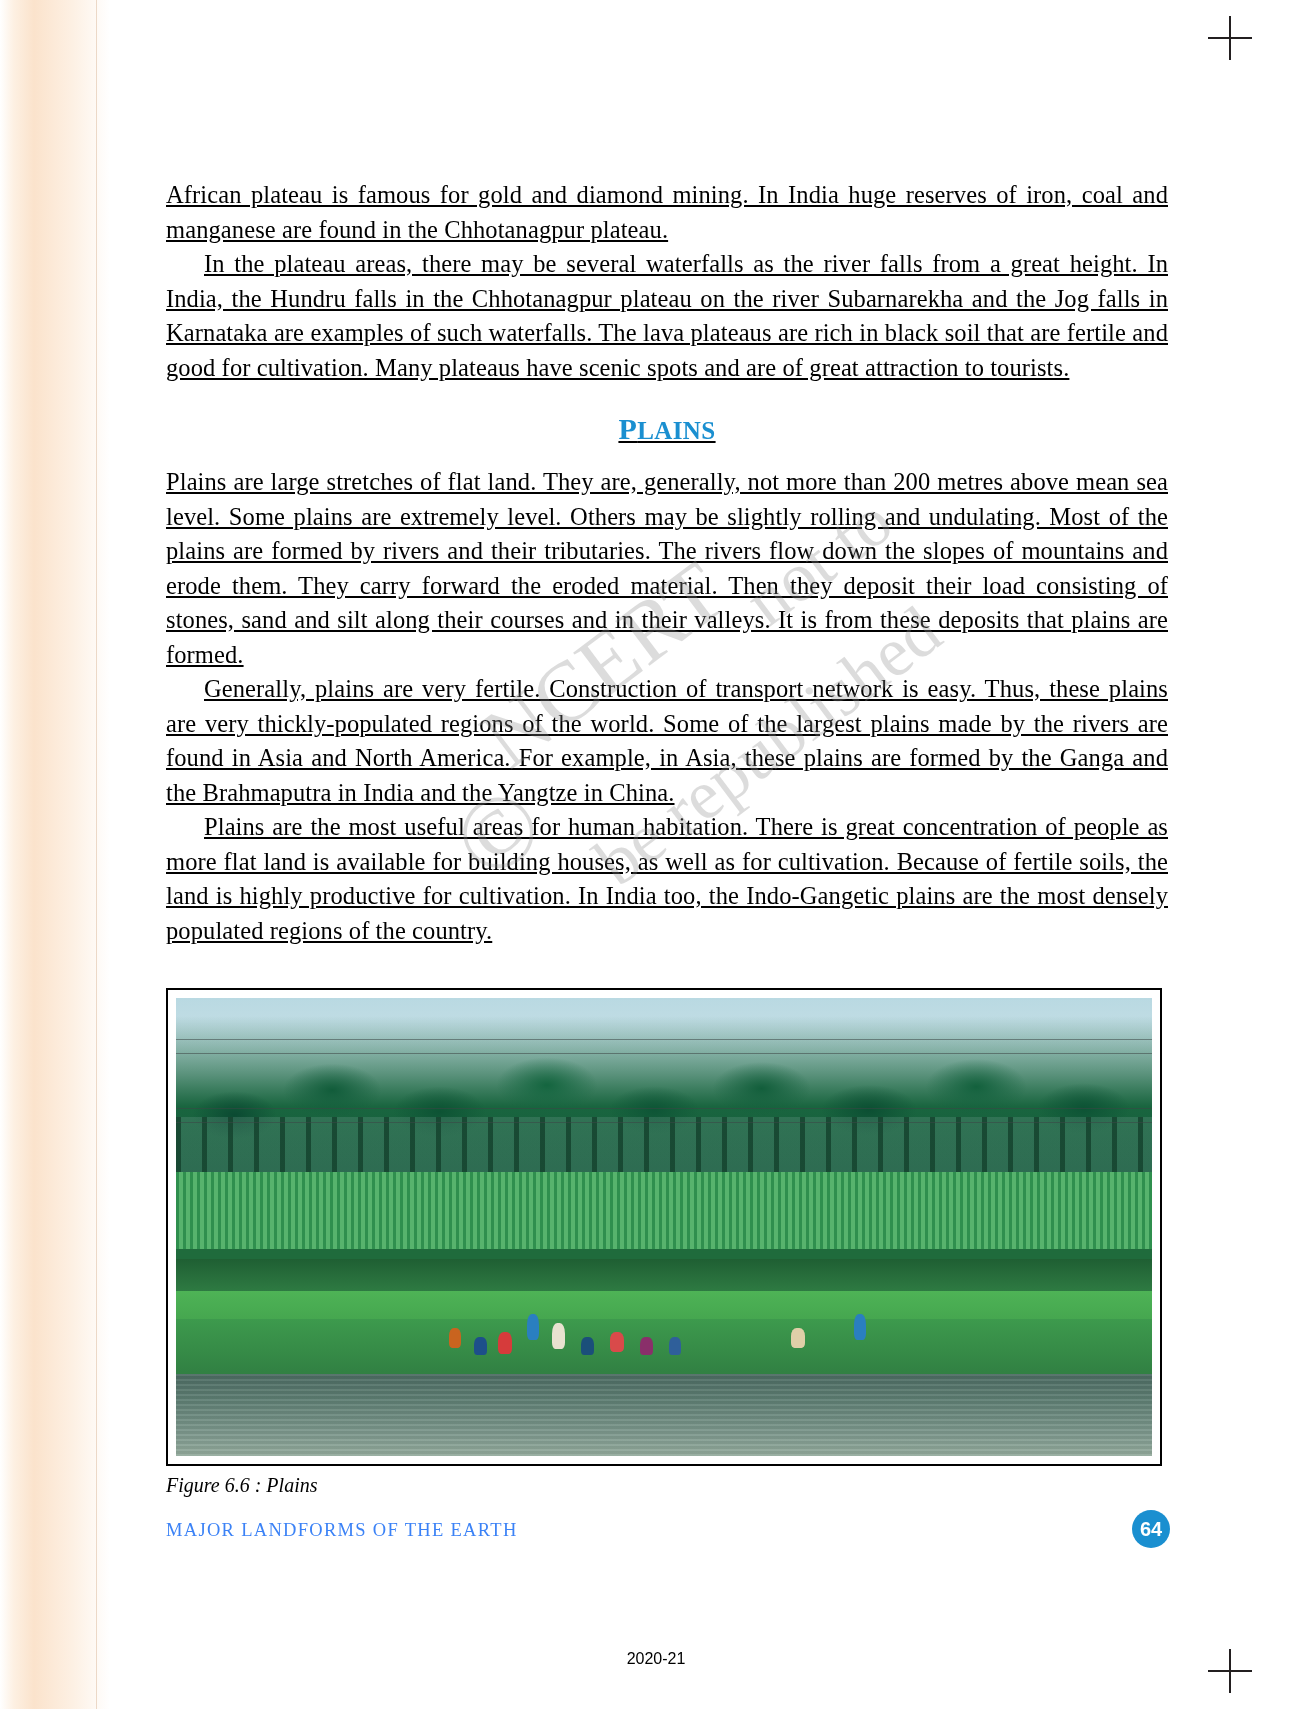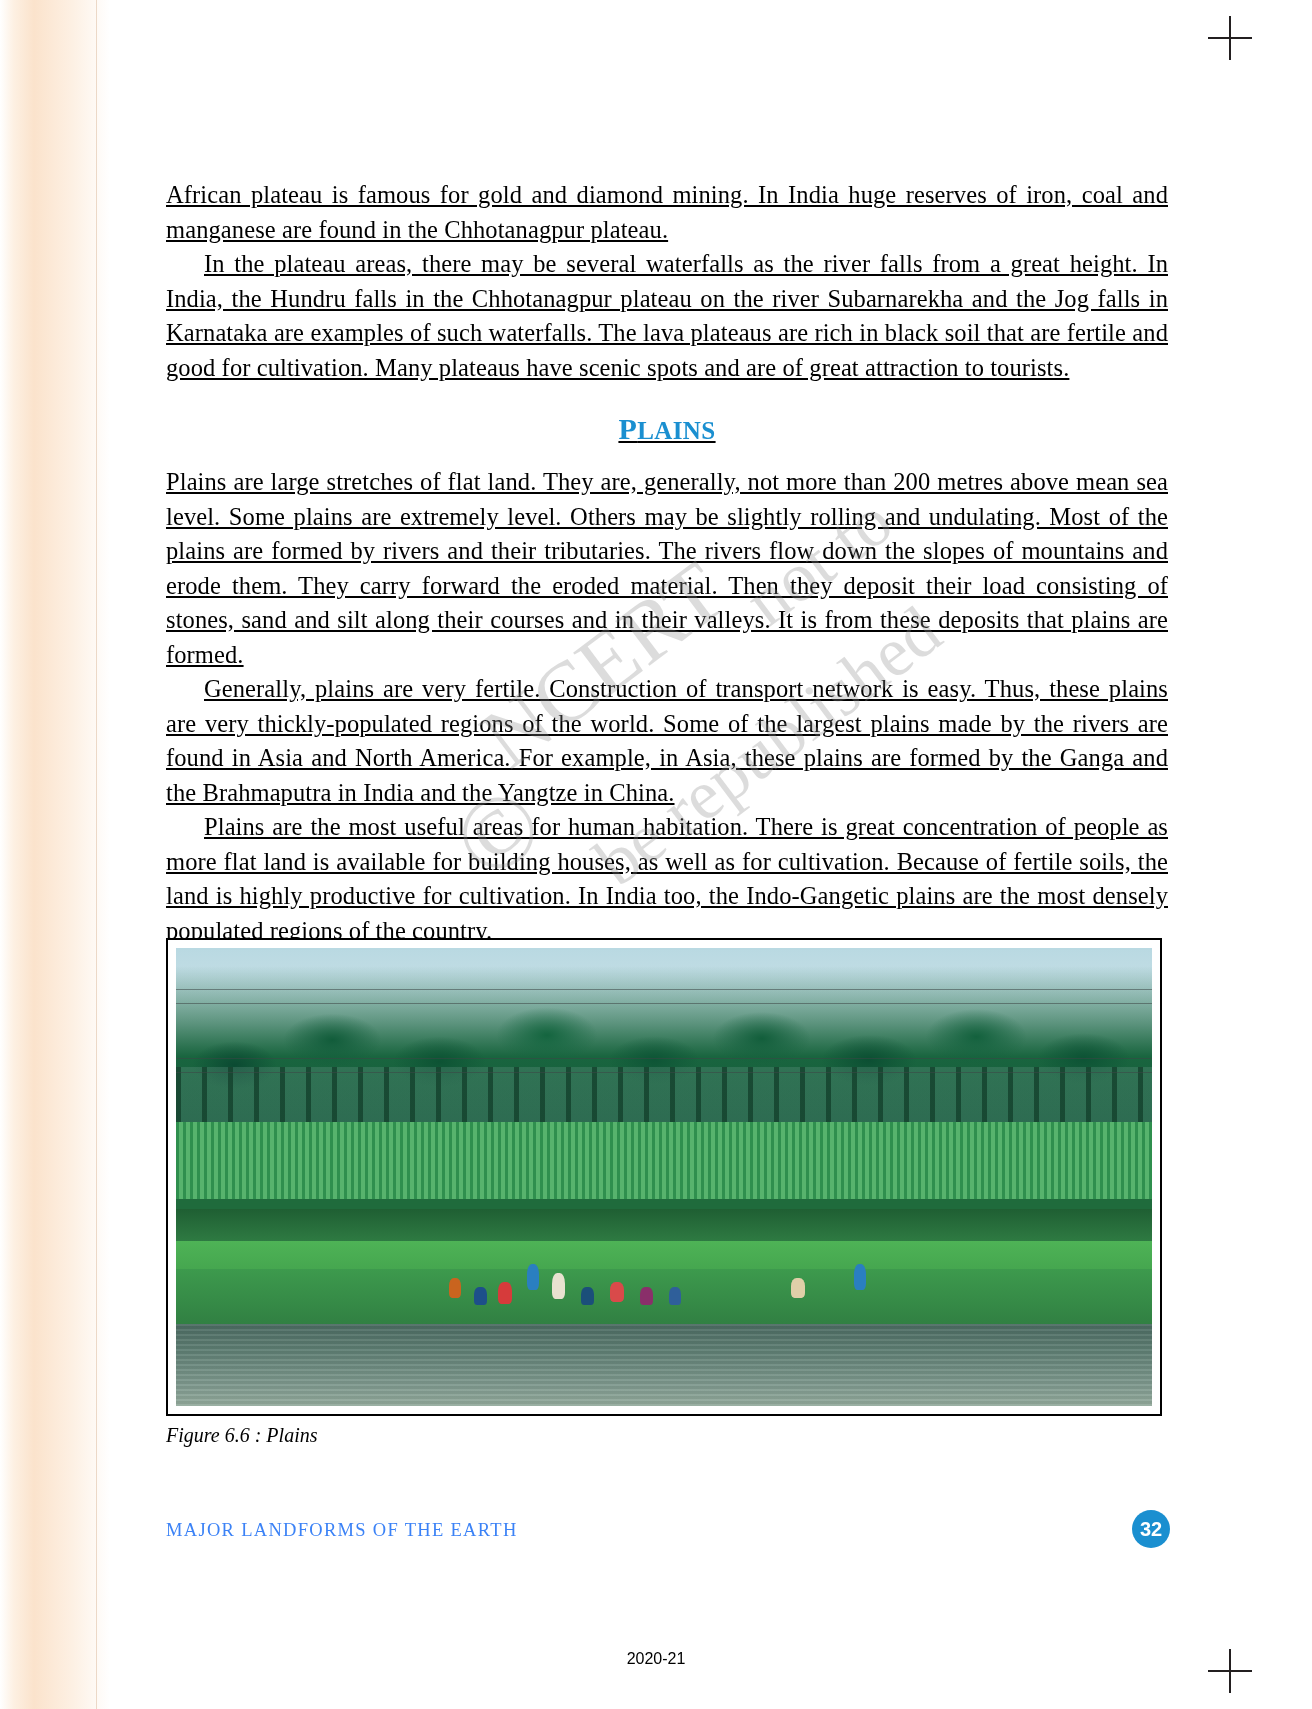--- a/index.html
+++ b/index.html
@@ -127,21 +127,21 @@
     left: 150px; top: 278px;
     font-size: 70px;
     transform: rotate(-37deg);
     transform-origin: left top;
   }
 
   
   .figure-wrap {
     position: absolute;
     left: 166px;
-    top: 938px;
+    top: 988px;
     width: 1000px;
   }
   .figure-frame {
     width: 996px;
     height: 478px;
     border: 2px solid #000000;
     box-sizing: border-box;
     padding: 8px;
     background: #ffffff;
   }
@@ -326,16 +326,16 @@
       <div class="worker" style="left:50.5%; top:74%; width:12px; height:18px; background:#2f5f9a;"></div>
       <div class="worker" style="left:63%; top:72%; width:14px; height:20px; background:#e0cfa8;"></div>
       <div class="worker" style="left:69.5%; top:69%; width:12px; height:26px; background:#2a7fc0;"></div>
     </div>
   </div>
   <div class="fig-caption">Figure 6.6 : Plains</div>
 </div>
 
 <div class="footer">
   <span class="footer-title">MAJOR  LANDFORMS  OF  THE  EARTH</span>
-  <span class="page-badge">32</span>
+  <span class="page-badge">64</span>
 </div>
 
 <div class="print-year">2020-21</div>
 
 </body></html>

